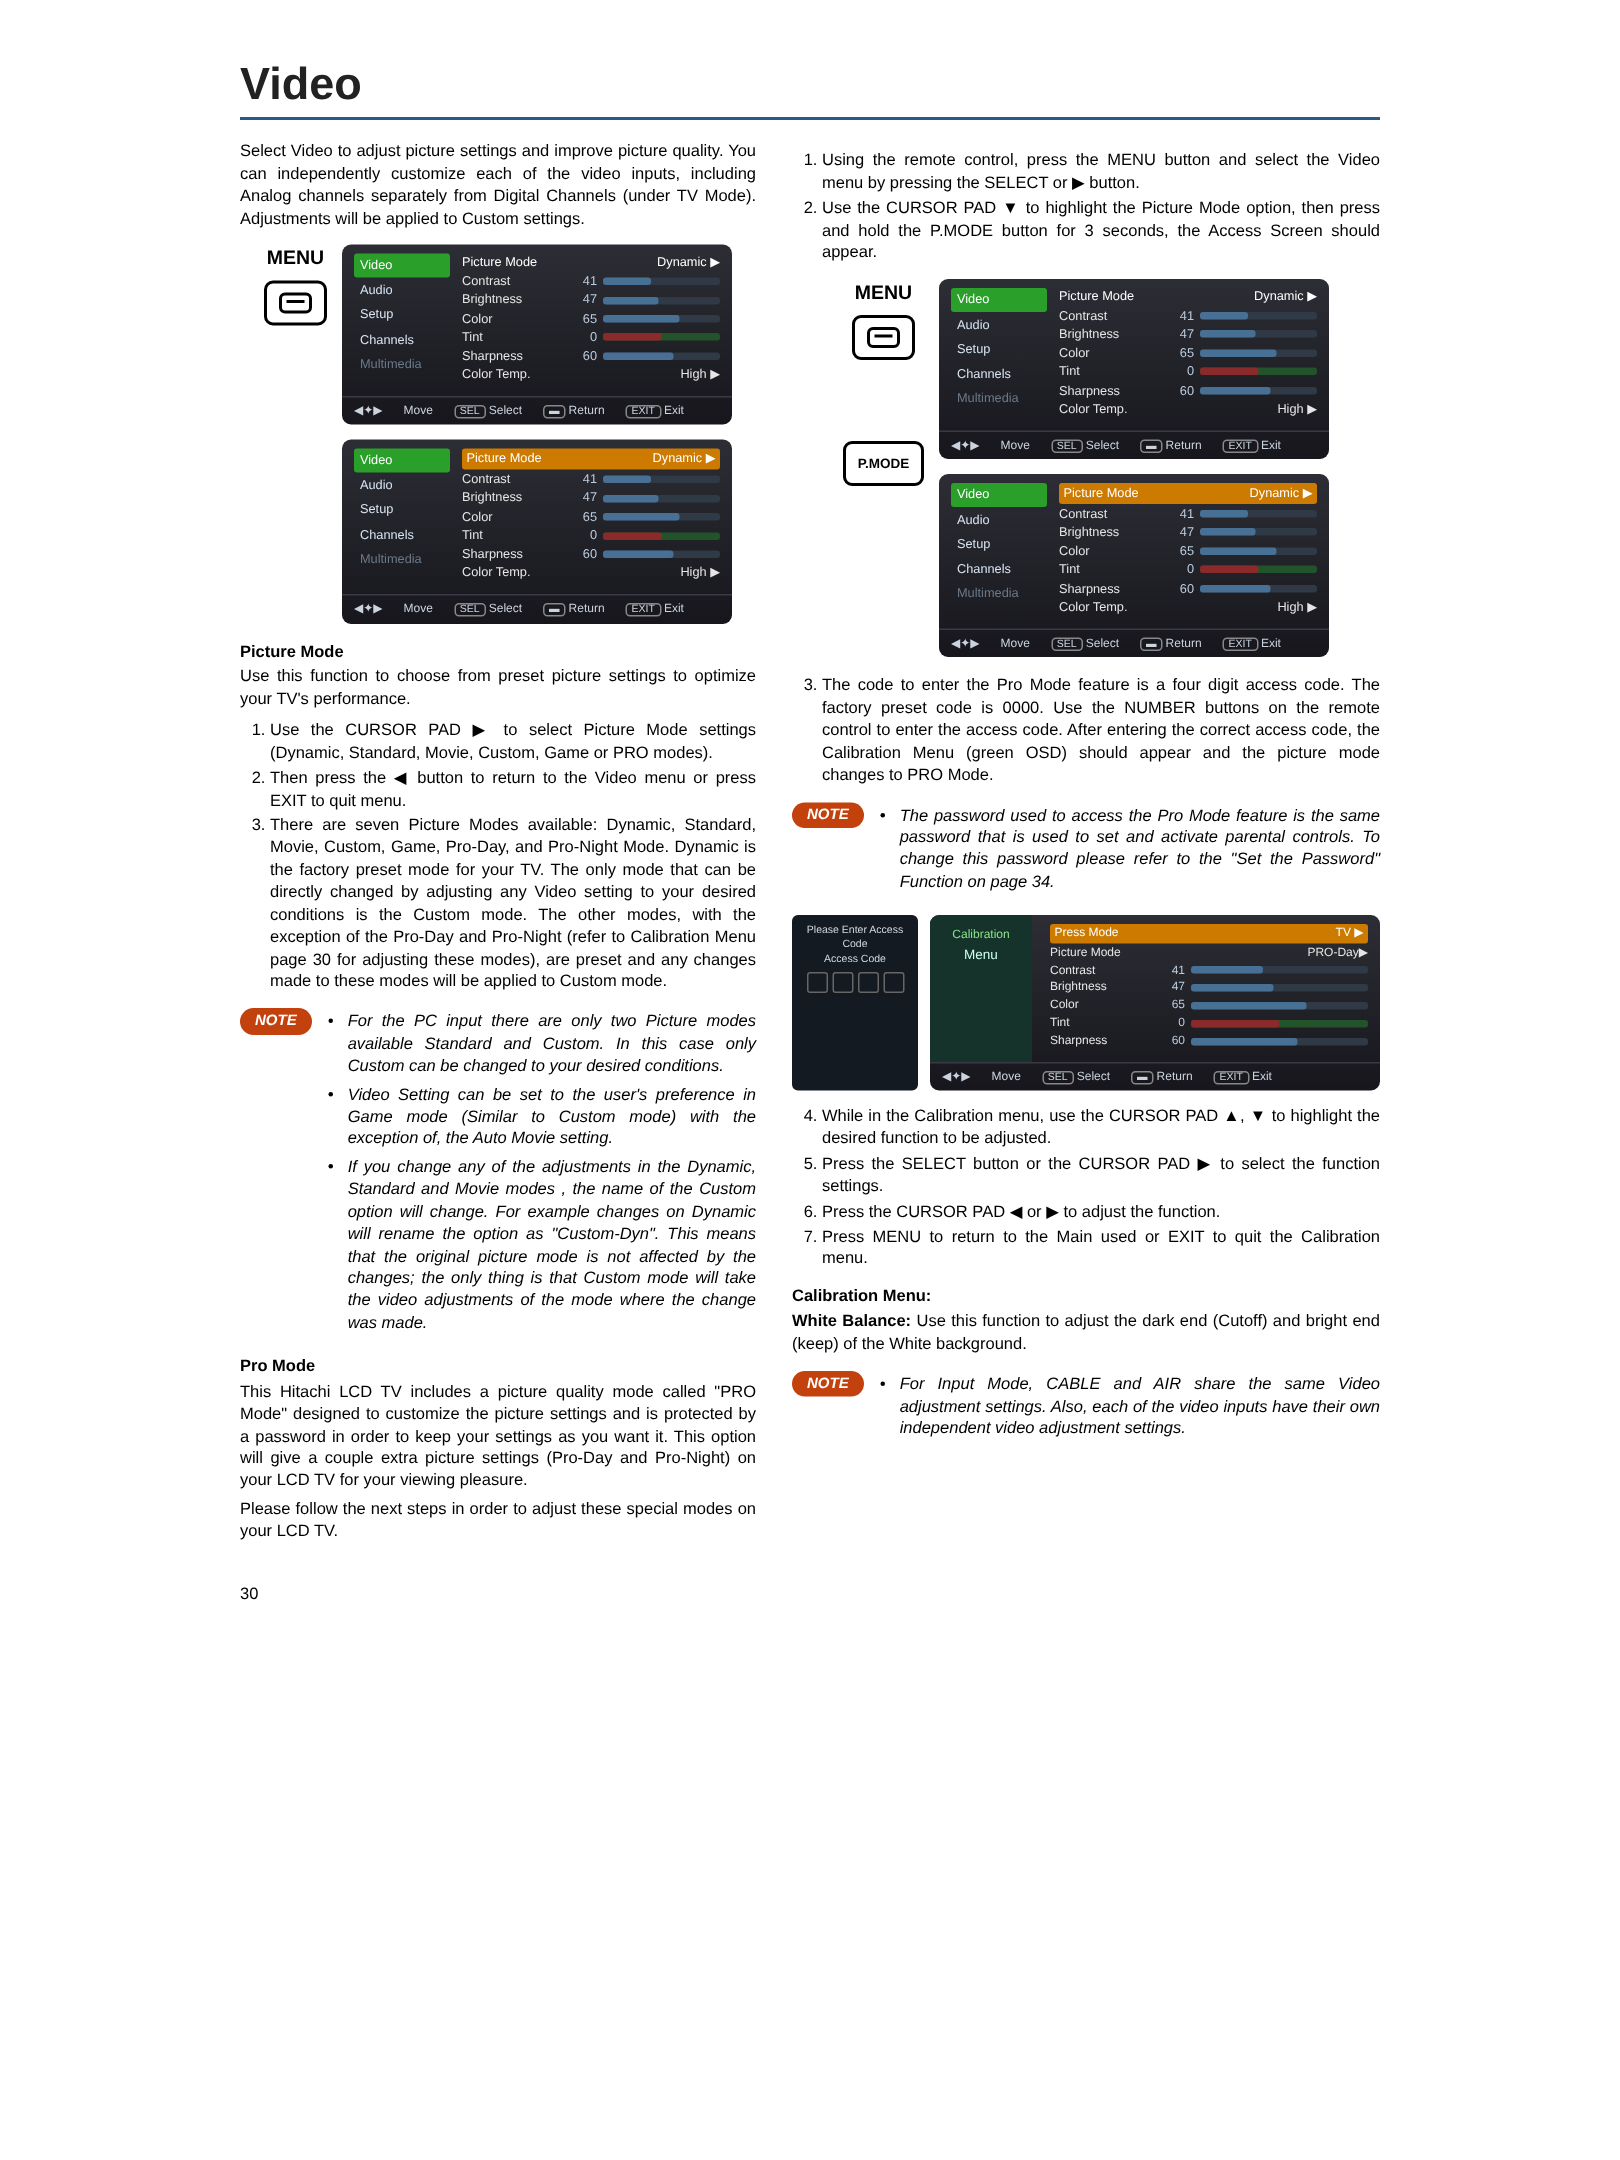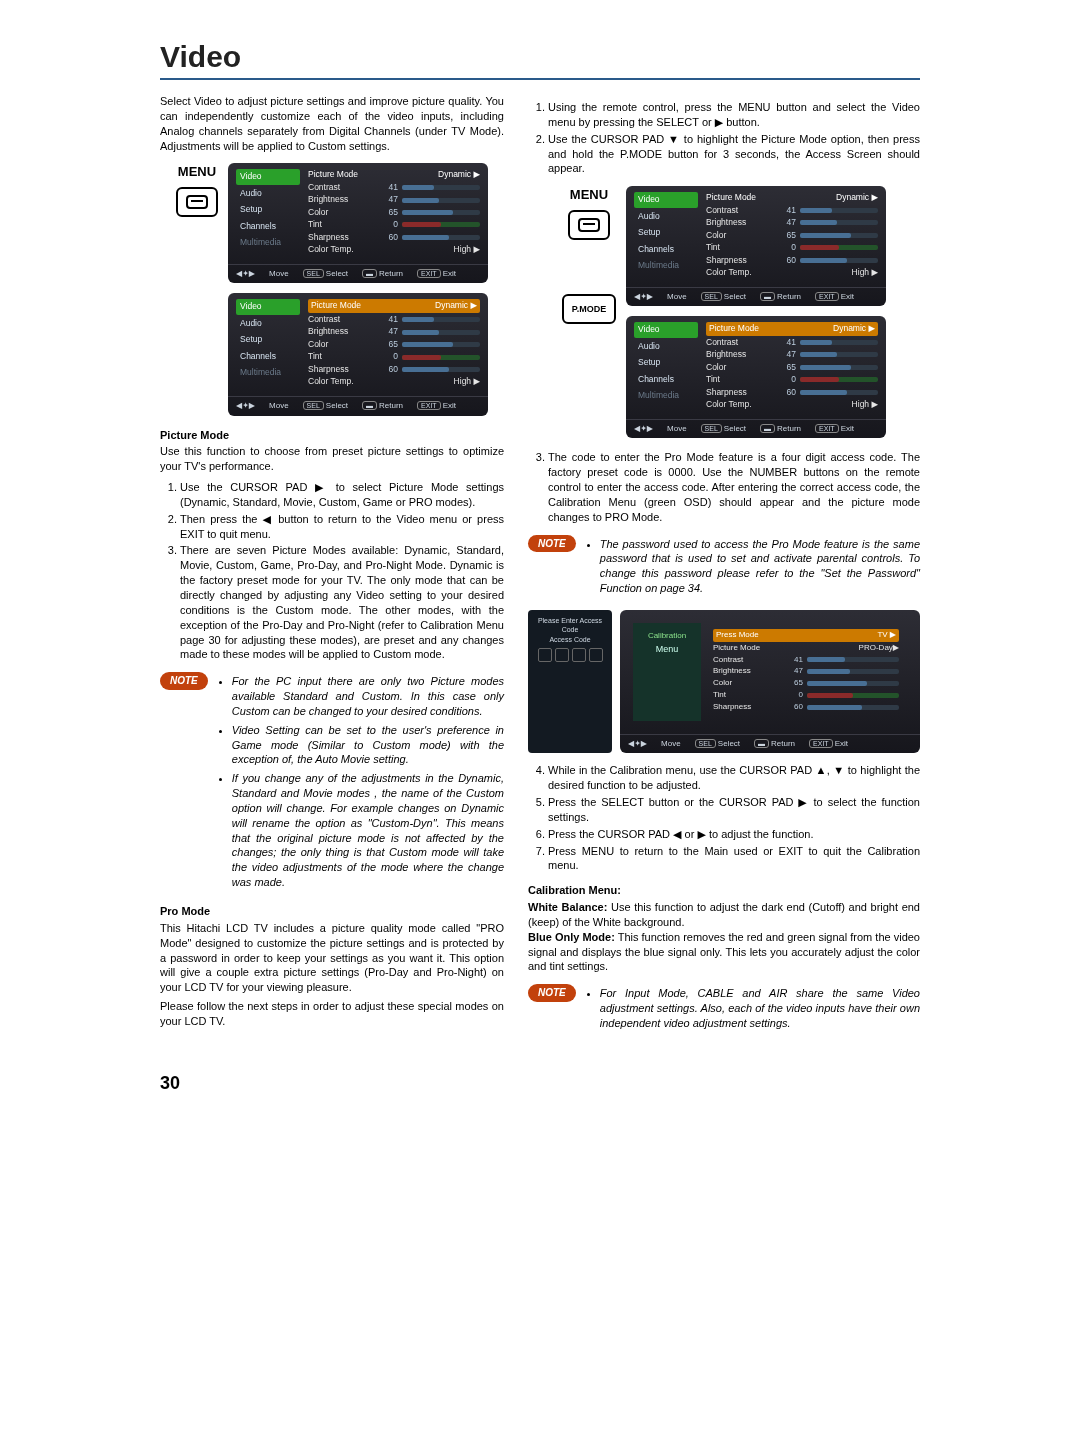--- a/index.html
+++ b/index.html
@@ -164,21 +164,21 @@
   .calib-side .t1 { color:#8be28b; }
   .calib-side .t2 { color:#cfe; font-size:9px; margin-top:1px; }
   .access-box {
     background:#131a22; color:#cfd8e2; width:76px; font-size:7px;
     display:flex; flex-direction:column; align-items:center; padding:6px 4px; border-radius:4px;
   }
   .access-digits { display:flex; gap:3px; margin-top:4px; }
   .digit {
     width:12px; height:12px; border:1px solid #666; border-radius:2px;
   }
-  .pg { font-size: 18px; margin-top: 28px; font-weight: bold; }
+  .pg { font-size: 11px; margin-top: 28px; }
   .sub-h { font-weight: bold; margin-top: 10px; margin-bottom: 2px; font-size:11px; }
   .calib-wrap { display:flex; gap:8px; justify-content:center; margin:10px 0; }
 </style>
 </head>
 <body>
 
 <div class="page">
   <div class="title">Video</div>
   <div class="rule"></div>
 
@@ -515,21 +515,21 @@
           <div style="text-align:center">Please Enter Access Code</div>
           <div>Access Code</div>
           <div class="access-digits">
             <div class="digit"></div>
             <div class="digit"></div>
             <div class="digit"></div>
             <div class="digit"></div>
           </div>
         </div>
         <div class="osd small">
-          <div class="osd-main" style="padding:13px">
+          <div class="osd-main" style="padding:0">
             <div class="calib-side">
               <div class="t1">Calibration</div>
               <div class="t2">Menu</div>
             </div>
             <div class="osd-rows" id="rowsCal" style="padding:6px 8px 8px 4px">
                 <div class="osd-row head sel-orange">
                   <div class="osd-key">Press Mode</div>
                   <div class="osd-dynamic">TV ▶</div>
                 </div>
                 <div class="osd-row">
@@ -587,23 +587,20 @@
         <li>While in the Calibration menu, use the CURSOR PAD ▲, ▼ to highlight the desired function to be adjusted.</li>
         <li>Press the SELECT button or the CURSOR PAD ▶ to select the function settings.</li>
         <li>Press the CURSOR PAD ◀ or ▶ to adjust the function.</li>
         <li>Press MENU to return to the Main used or EXIT to quit the Calibration menu.</li>
       </ol>
 
       <div class="sub-h">Calibration Menu:</div>
       <div>
         <span class="bold">White Balance:</span><span> Use this function to adjust the dark end (Cutoff) and bright end (keep) of the White background.</span>
       </div>
-      <div>
-        <span class="bold">Blue Only Mode:</span><span>  This function removes the red and green signal from the video signal and displays the blue signal only. This lets you accurately adjust the color and tint settings.</span>
-      </div>
 
       <div class="note-row">
         <div class="note-pill">NOTE</div>
         <div class="note-body">
           <ul class="bullets">
               <li><span class="italic">For Input Mode, CABLE and AIR share the same Video adjustment settings. Also, each of the video inputs have their own independent video adjustment settings.</span></li>
             </ul>
         </div>
       </div>
     </div>

